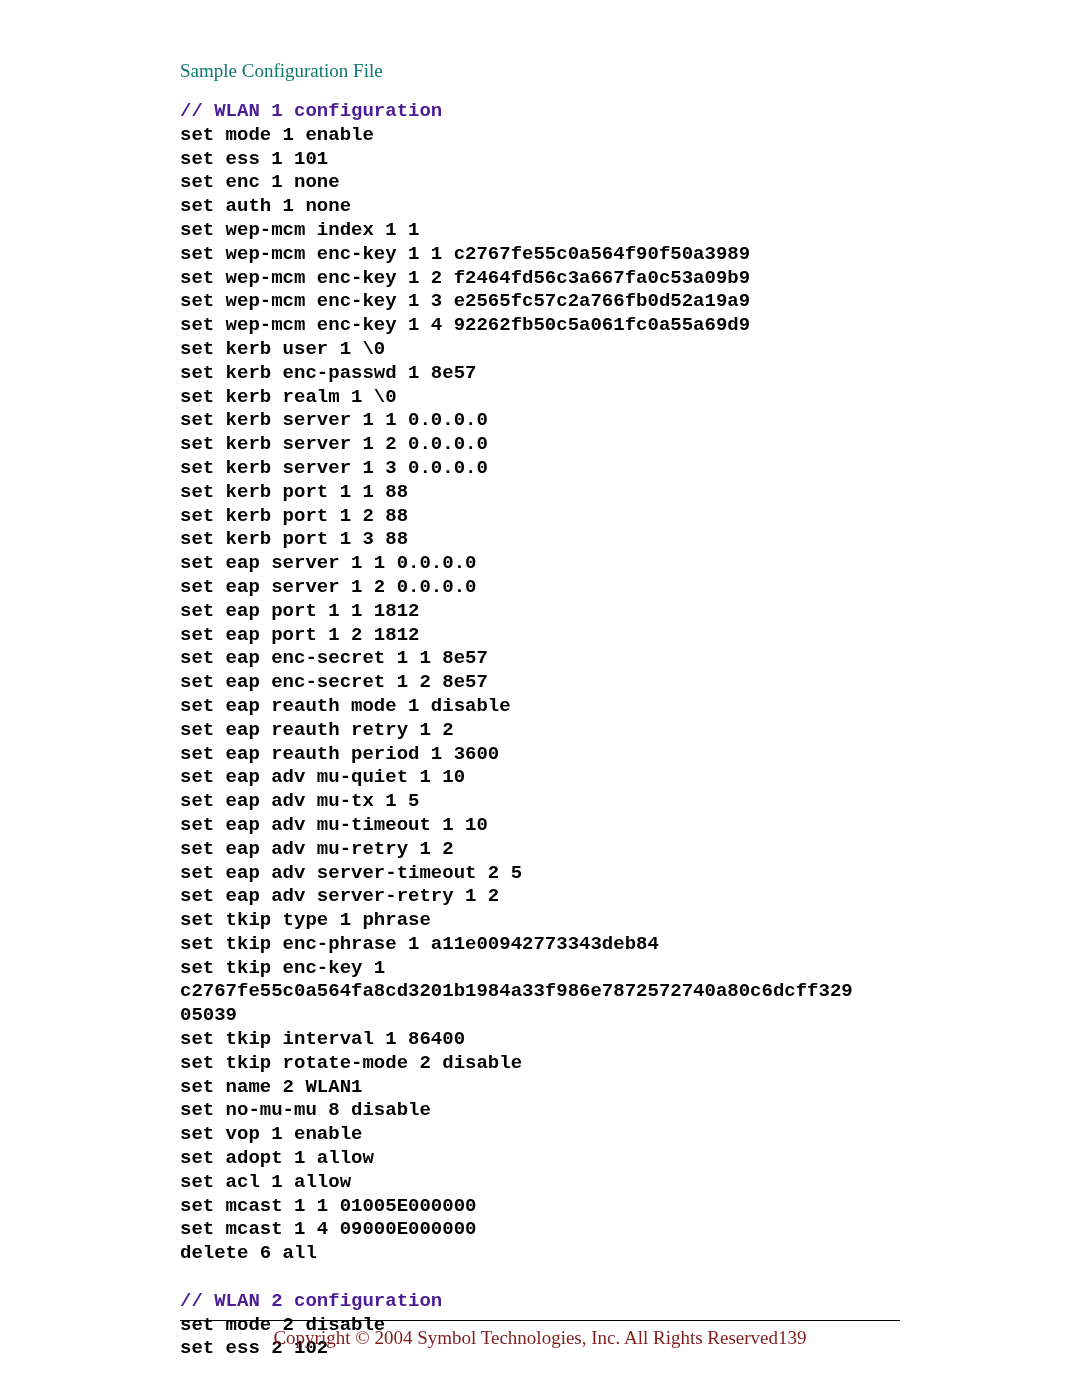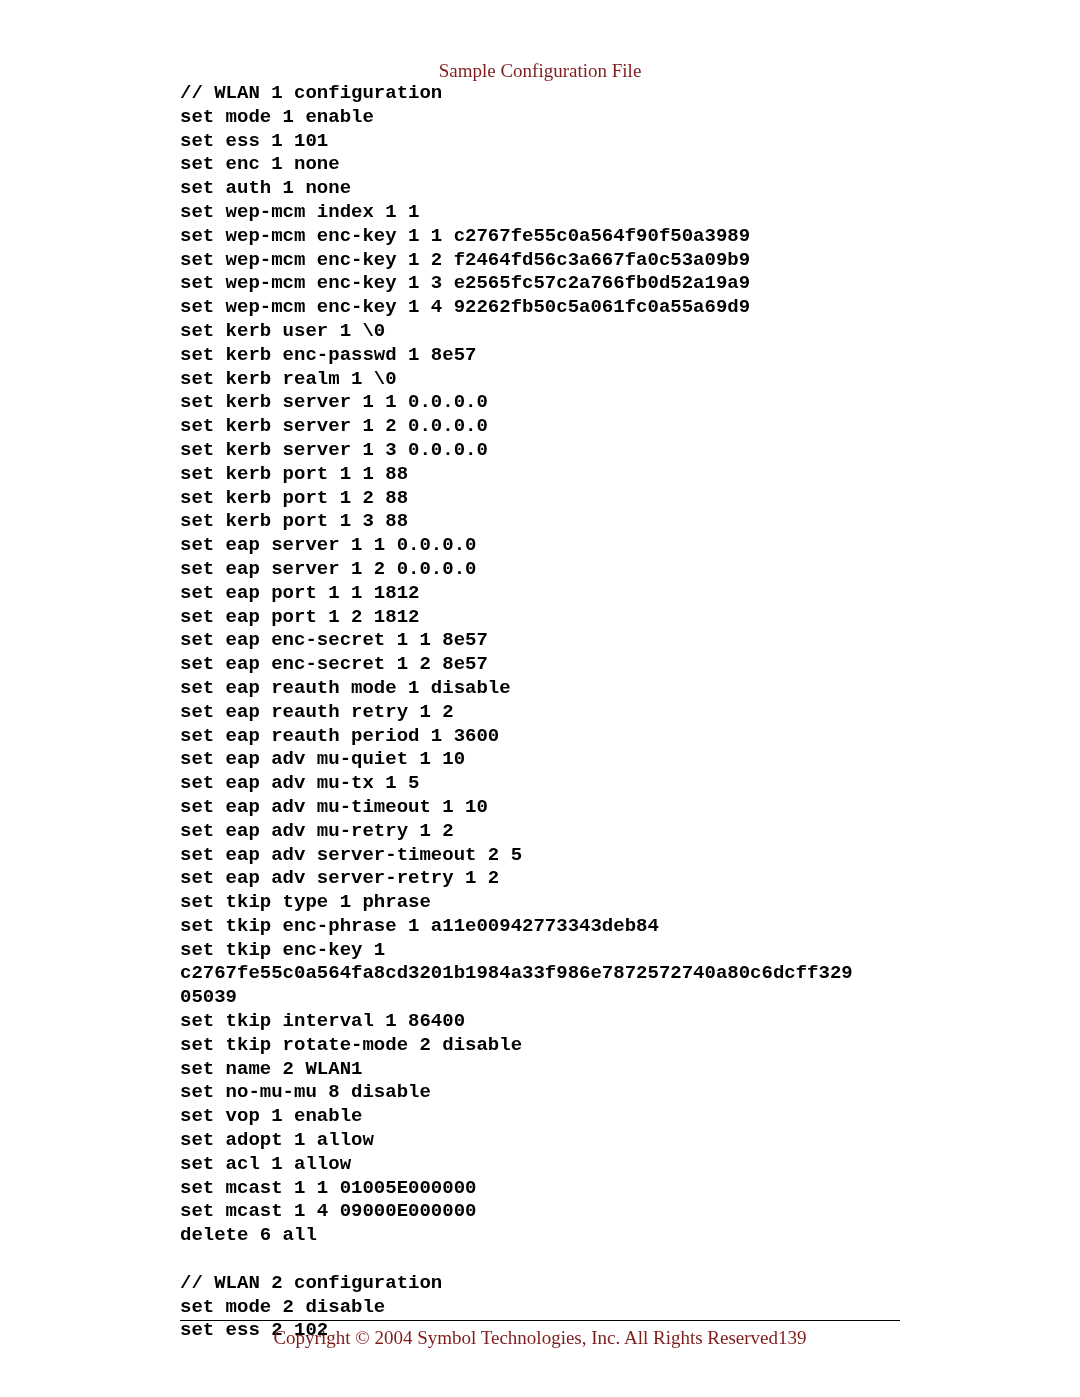--- a/index.html
+++ b/index.html
@@ -10,35 +10,36 @@
   }
   .page {
     width: 1080px;
     min-height: 1397px;
     position: relative;
     box-sizing: border-box;
     padding: 60px 180px 0 180px;
     font-family: "Times New Roman", Times, serif;
   }
   .header-right {
-    text-align: center;
+    text-align: left;
     font-size: 19px;
-    color: #7f1d1d;
+    color: #0f766e;
+    margin-bottom: 18px;
     white-space: nowrap;
   }
   .code-block {
     font-family: "Courier New", Courier, monospace;
     font-weight: bold;
     font-size: 19px;
     line-height: 23.8px;
     color: #000;
     white-space: pre;
   }
   .code-block .comment {
-    color: #000000;
+    color: #4c1d95;
   }
   .footer {
     position: absolute;
     left: 180px;
     right: 180px;
     bottom: 48px;
   }
   .footer-rule {
     border: 0;
     border-top: 1px solid #000;

